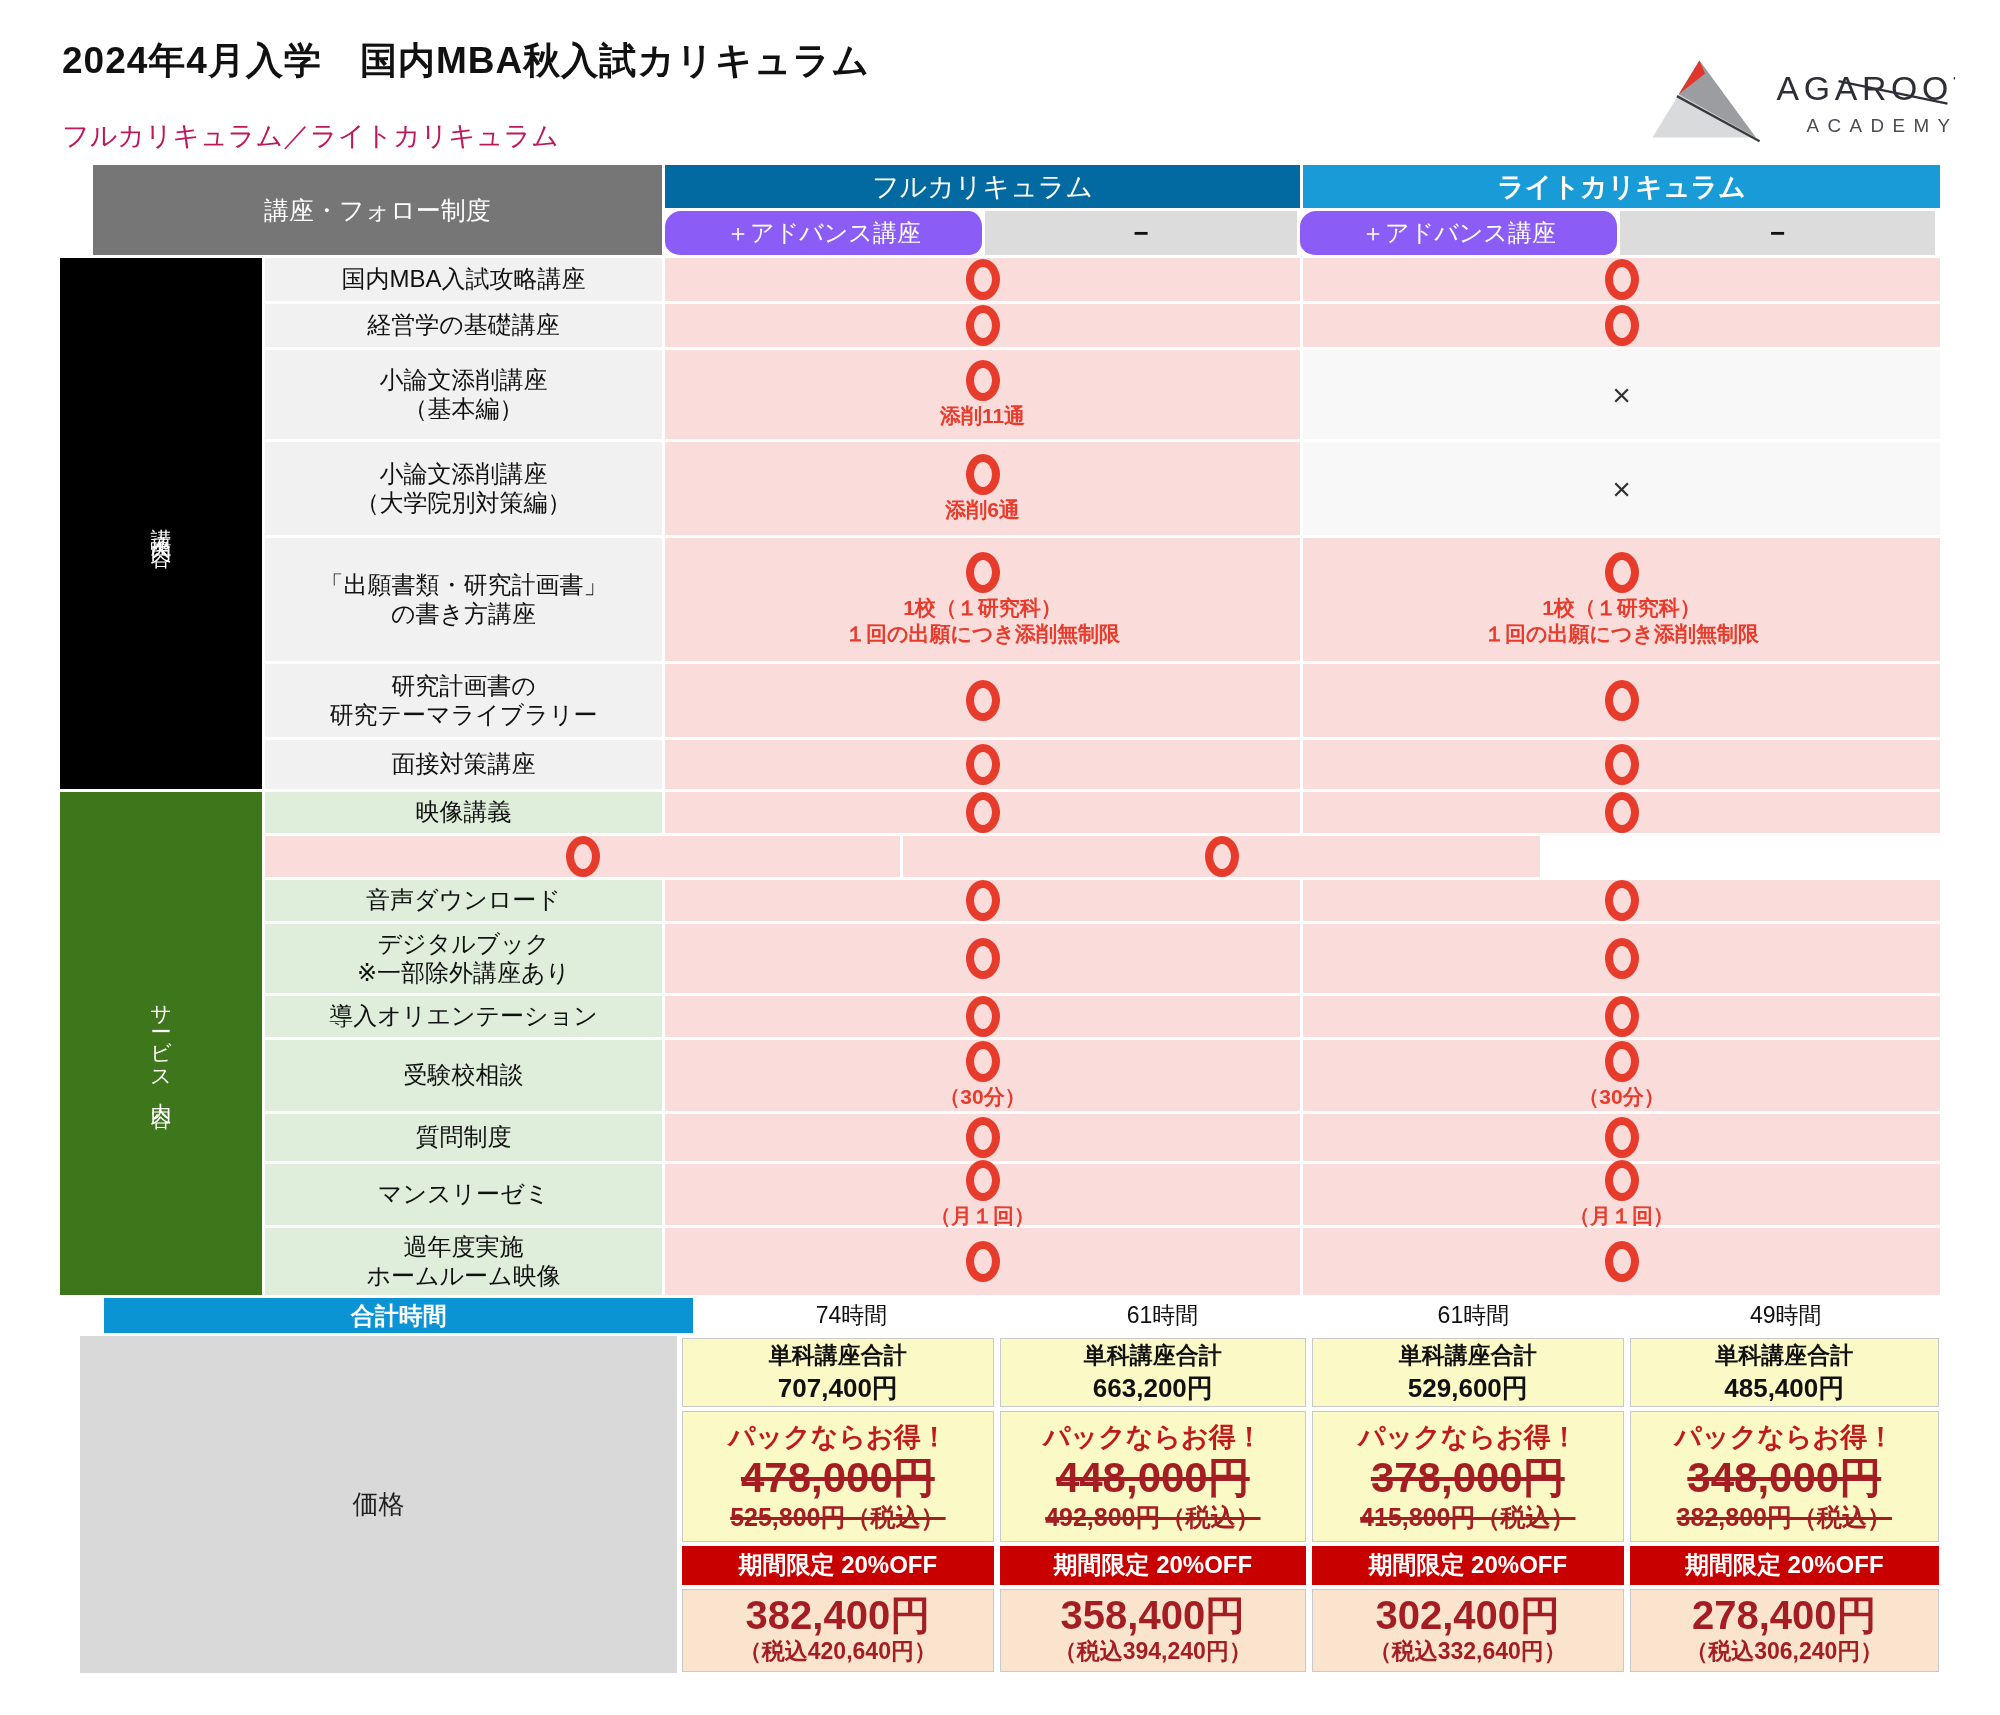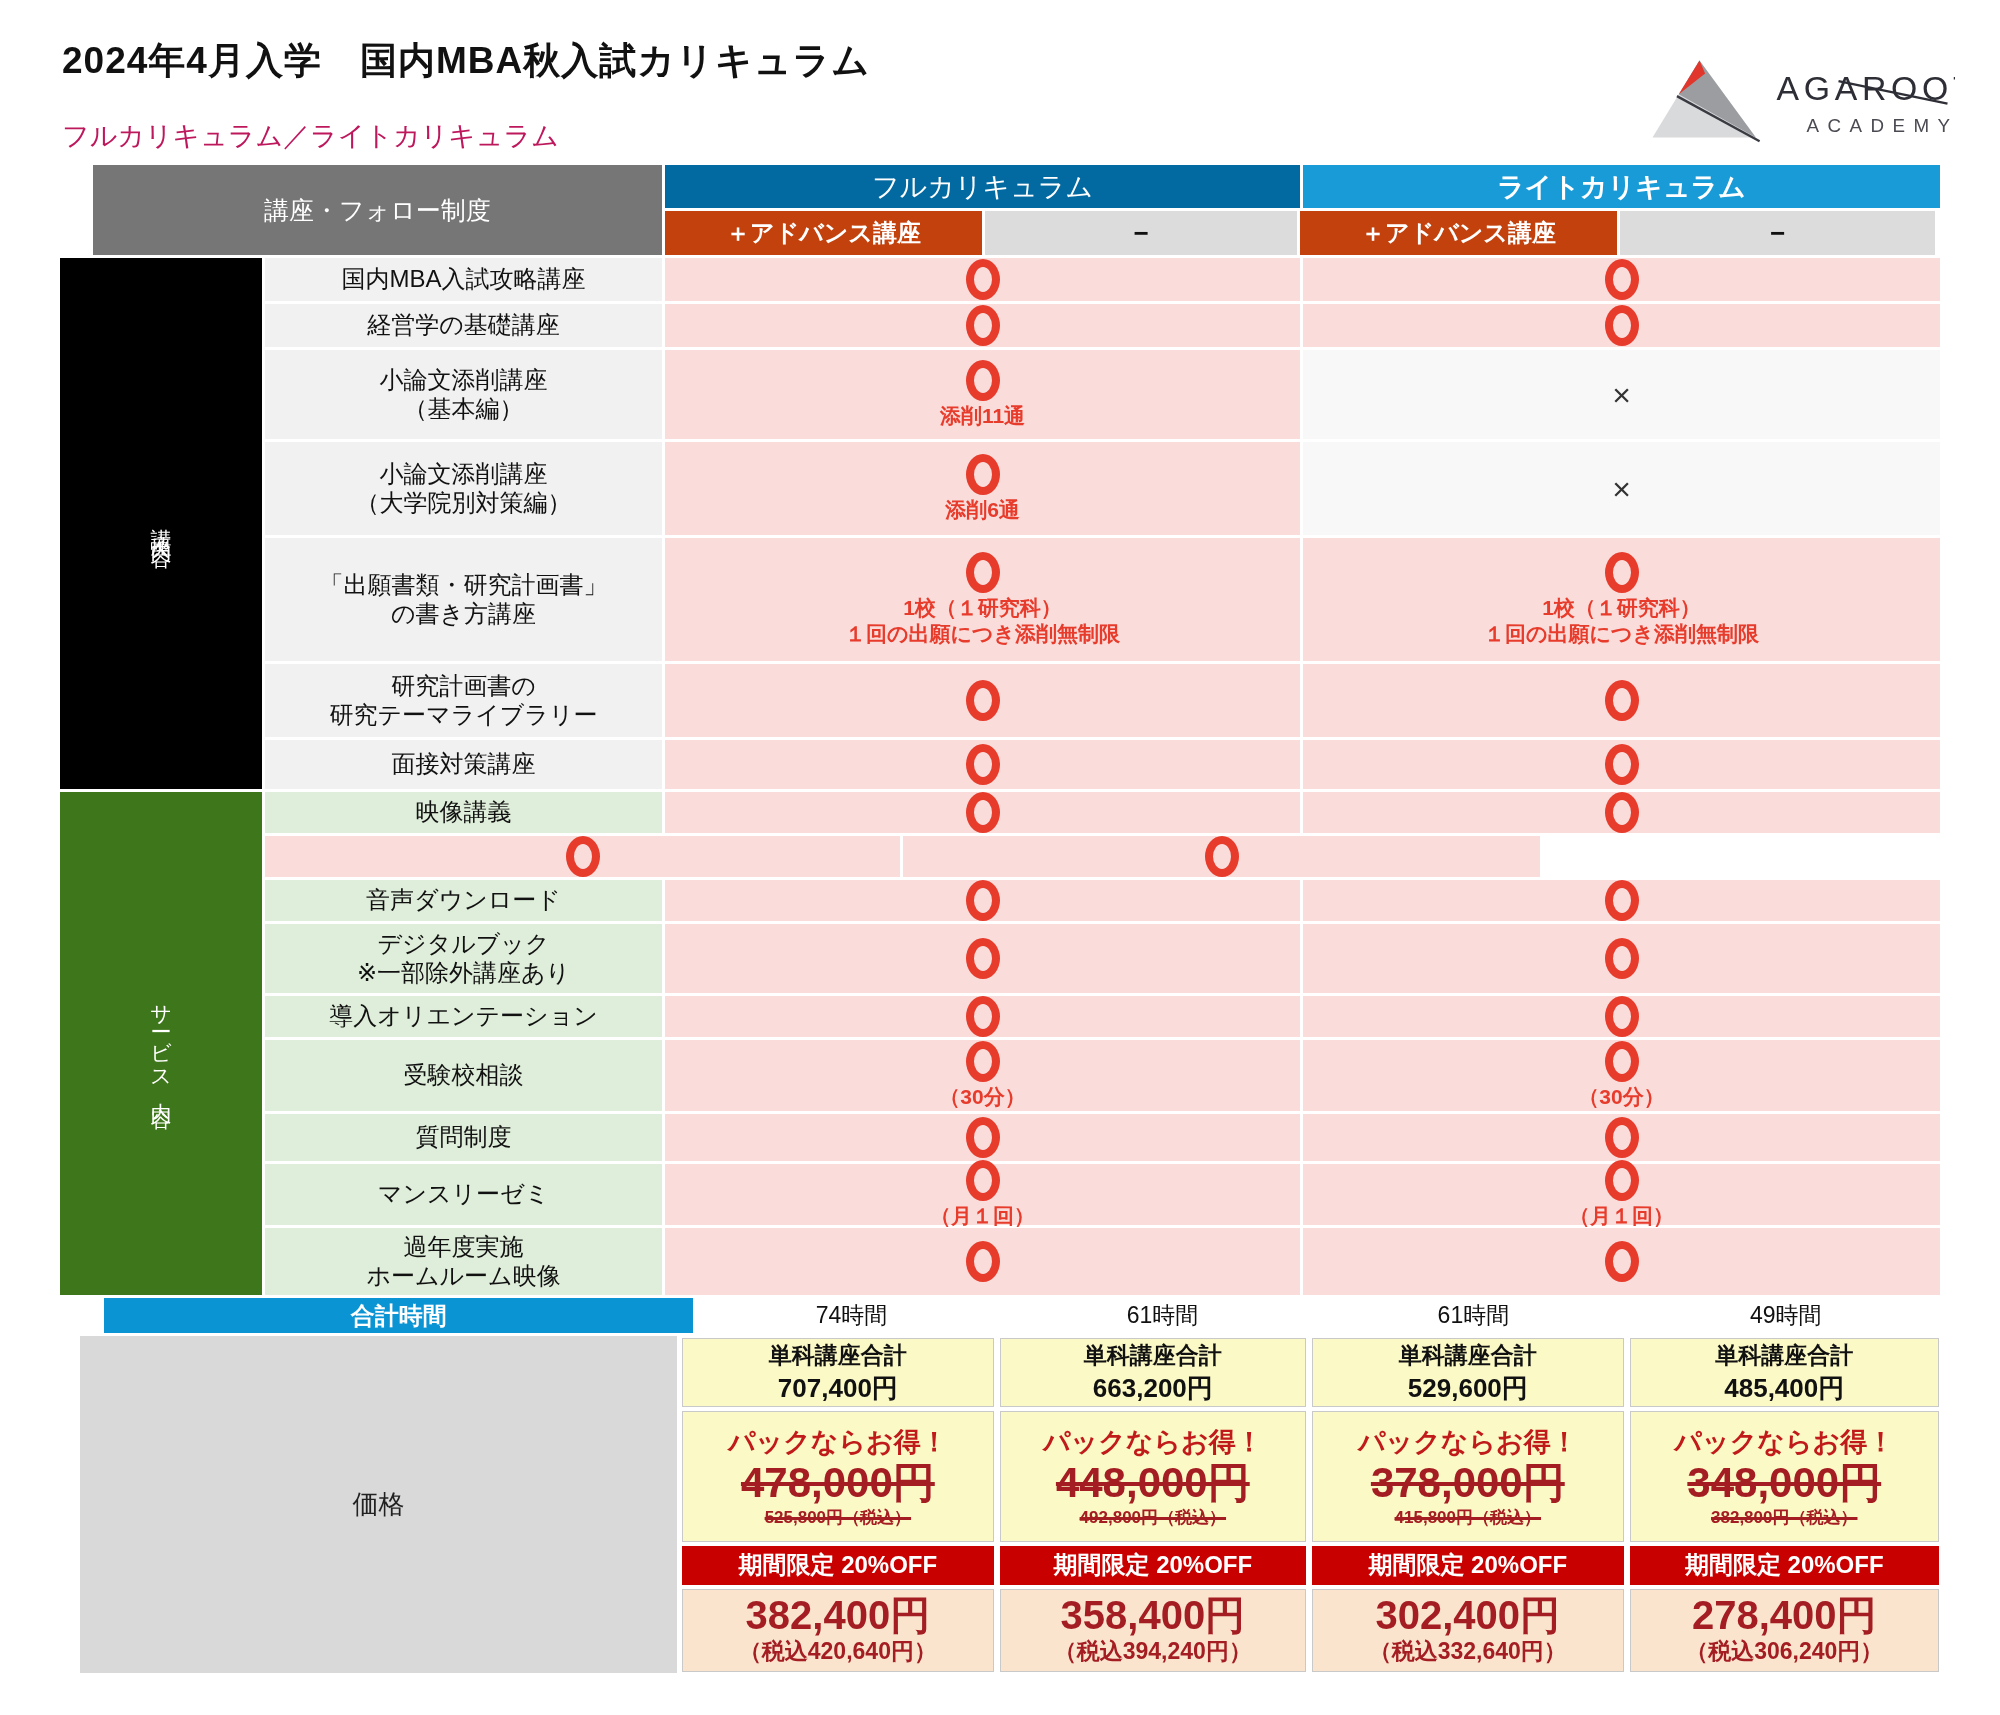--- a/index.html
+++ b/index.html
@@ -17,21 +17,21 @@
           border-right:3px solid #fff; border-bottom:3px solid #fff; text-align:center; }
 
   
   .hdr { display:flex; height:93px;padding-left:33px; }
   .corner { width:605px; background:#767676; color:#fff; font-size:25px; }
   .hdr-right { width:1278px; display:flex; flex-direction:column; }
   .hdr-top { display:flex; height:46px; }
   .bar-full { width:638px; background:#0369a1; color:#fff; font-size:27px; font-weight:normal; }
   .bar-light { width:640px; background:#189bd6; color:#fff; font-size:27px; font-weight:bold; }
   .hdr-sub { display:flex; height:47px; }
-  .adv { background:#c2410c; color:#fff; font-size:24px; font-weight:bold; }
+  .adv { background:#8b5cf6; color:#fff; font-size:24px; font-weight:normal;border-radius:16px; }
   .dash { background:#dcdcdc; color:#111; font-size:26px; font-weight:bold; }
   .w320 { width:320px; } .w315 { width:315px; } .w318 { width:318px; }
 
   
   .section { display:flex; }
   .side { width:205px; display:flex; align-items:center; justify-content:center;
           border-right:3px solid #fff; border-bottom:3px solid #fff; }
   .side-black { background:#000000; }
   .side-green { background:#3e761b; }
   .vtext { writing-mode:vertical-rl; color:#fff; font-size:21px; letter-spacing:6px; }
@@ -57,21 +57,21 @@
   .price-lbl { width:605px; background:#d9d9d9; color:#222; font-size:26px;margin-left:20px; }
   .pcol { display:flex; flex-direction:column; padding:2px 4px 0 2px; border-right:0; }
   .pcol .blk { border:1px solid #c9c9c9; display:flex; flex-direction:column; align-items:center; justify-content:center; text-align:center; margin-bottom:4px; }
   .blk-subtotal { height:70px; background:#fbf9c6; color:#111; }
   .blk-subtotal .t1 { font-size:23px; font-weight:bold; }
   .blk-subtotal .t2 { font-size:26px; font-weight:bold; }
   .blk-pack { height:132px; background:#fbf9c6; }
   .pack-title { color:#c01a1a; font-size:27px; font-weight:bold; }
   .pack-price { color:#a41d22; font-size:42px; font-weight:bold; line-height:1.1;
                 text-decoration:line-through; text-decoration-thickness:4px; }
-  .pack-tax { color:#a41d22; font-size:17px; font-weight:bold;
+  .pack-tax { color:#a41d22; font-size:25px; font-weight:bold;
               text-decoration:line-through; text-decoration-thickness:3px; }
   .blk-sale { height:40px; background:#c90000; border:none !important; color:#fff; font-size:24px; font-weight:bold; }
   .blk-final { height:84px; background:#fae4cd; }
   .final-price { color:#a41d22; font-size:40px; font-weight:bold; line-height:1.05; }
   .final-tax { color:#a41d22; font-size:23px; font-weight:bold; }
 </style>
 </head>
 <body>
 
 <div class="page">

